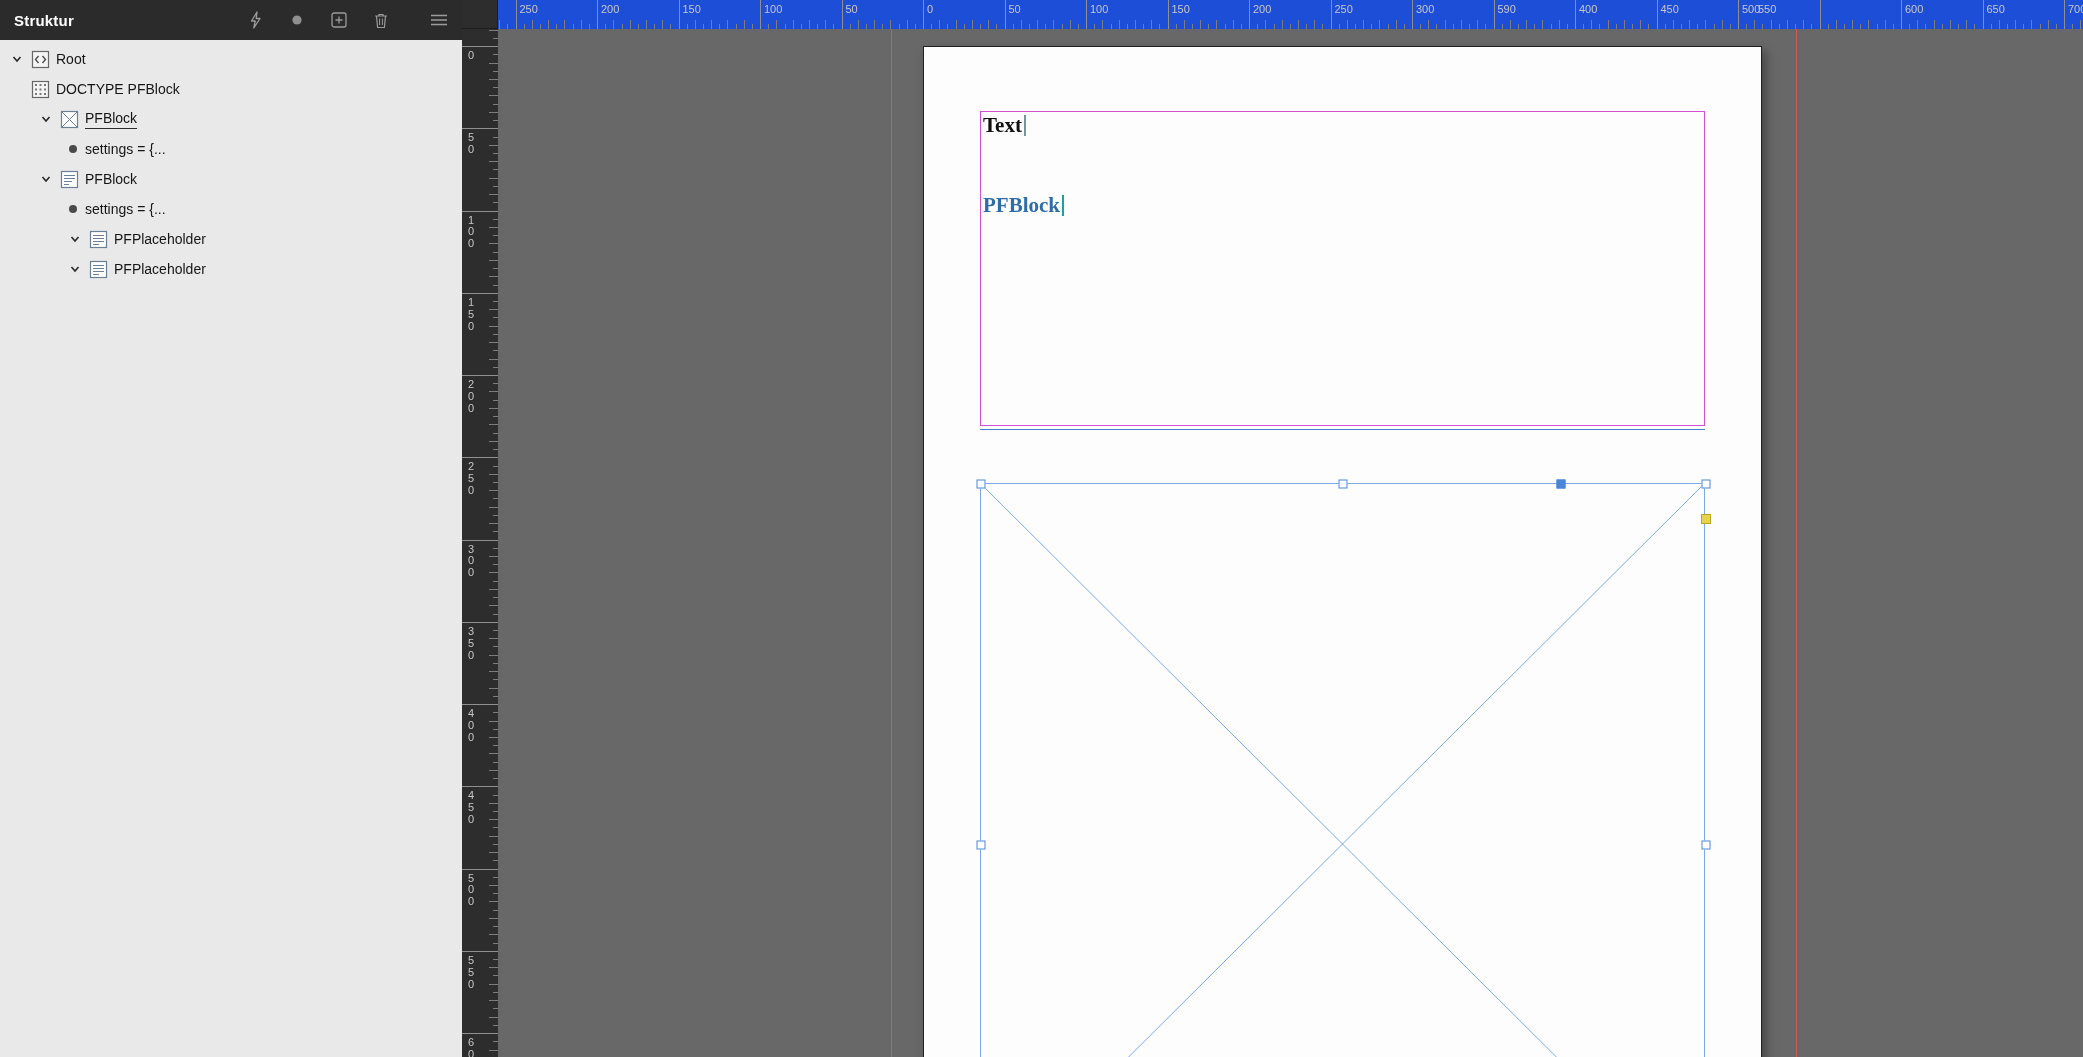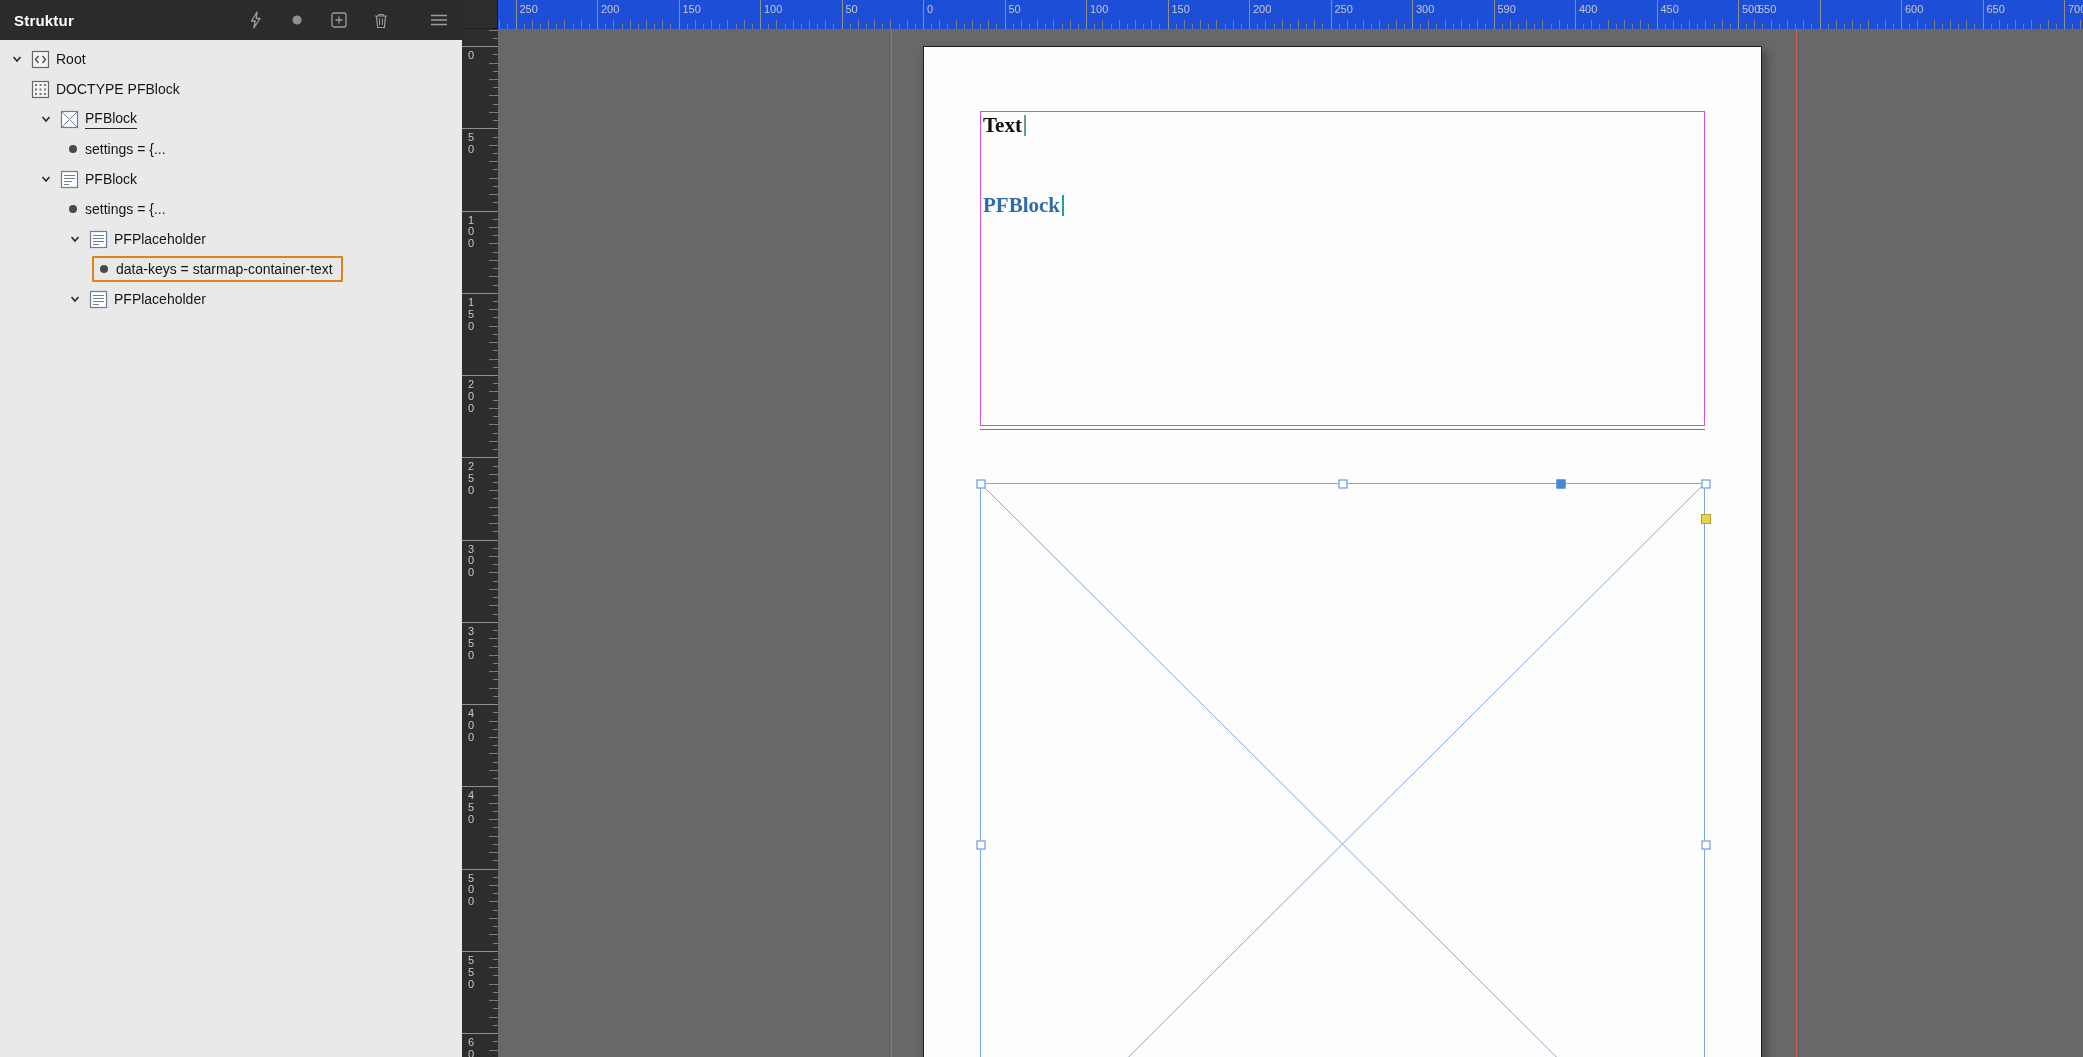--- a/index.html
+++ b/index.html
@@ -182,26 +182,20 @@
             <path d="M2.5 4 L6 8 L9.5 4" fill="none" stroke="#2a2a2a" stroke-width="1.6"></path>
           </svg>
         </span>
         <span class="node-icon">
           <svg width="19" height="19" viewBox="0 0 19 19">
             <rect x="1.5" y="1.5" width="16" height="16" fill="#ffffff" stroke="#6b7f96" stroke-width="1.2"></rect>
             <path d="M4 5.5 H15 M4 8.5 H15 M4 11.5 H15 M4 14.5 H10" stroke="#6b7f96" stroke-width="1.1"></path>
           </svg>
         </span>
         <span class="node-label">PFPlaceholder</span>
-      </div>
-      <div class="tree-row" style="padding-left: 98px;">
-        <span class="hl" style="border-color: rgb(226, 130, 26);">
-          <span class="bullet"></span>
-          <span class="node-label">data-keys = starmap-container-text</span>
-        </span>
       </div>
       <div class="tree-row" style="padding-left: 69px;">
         <span class="chev-slot">
           <svg width="12" height="12" viewBox="0 0 12 12">
             <path d="M2.5 4 L6 8 L9.5 4" fill="none" stroke="#2a2a2a" stroke-width="1.6"></path>
           </svg>
         </span>
         <span class="node-icon">
           <svg width="19" height="19" viewBox="0 0 19 19">
             <rect x="1.5" y="1.5" width="16" height="16" fill="#ffffff" stroke="#6b7f96" stroke-width="1.2"></rect>

